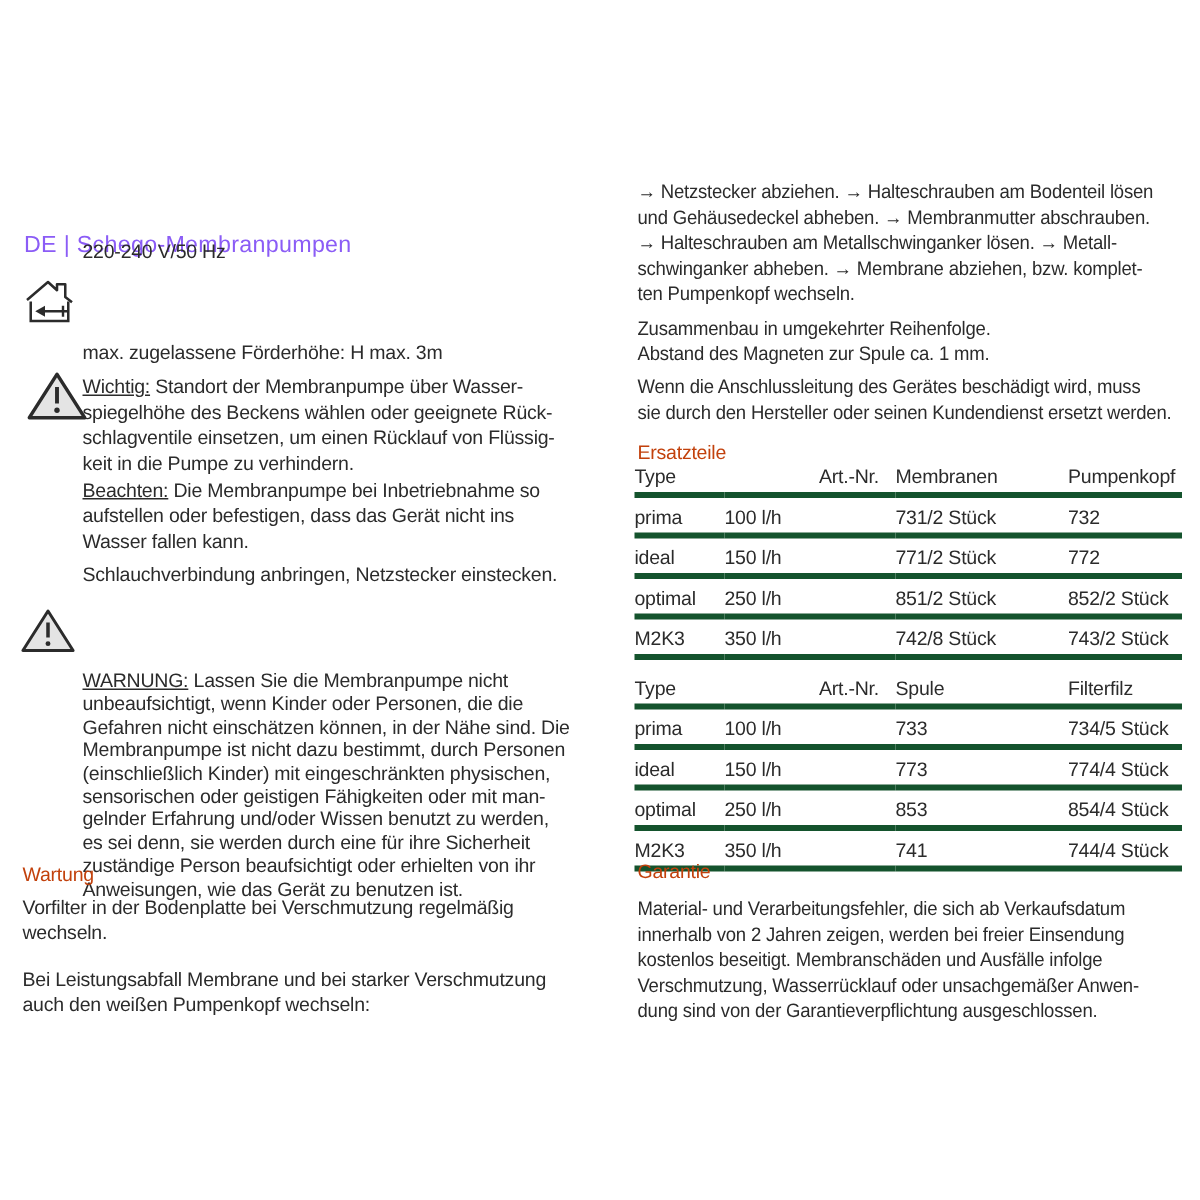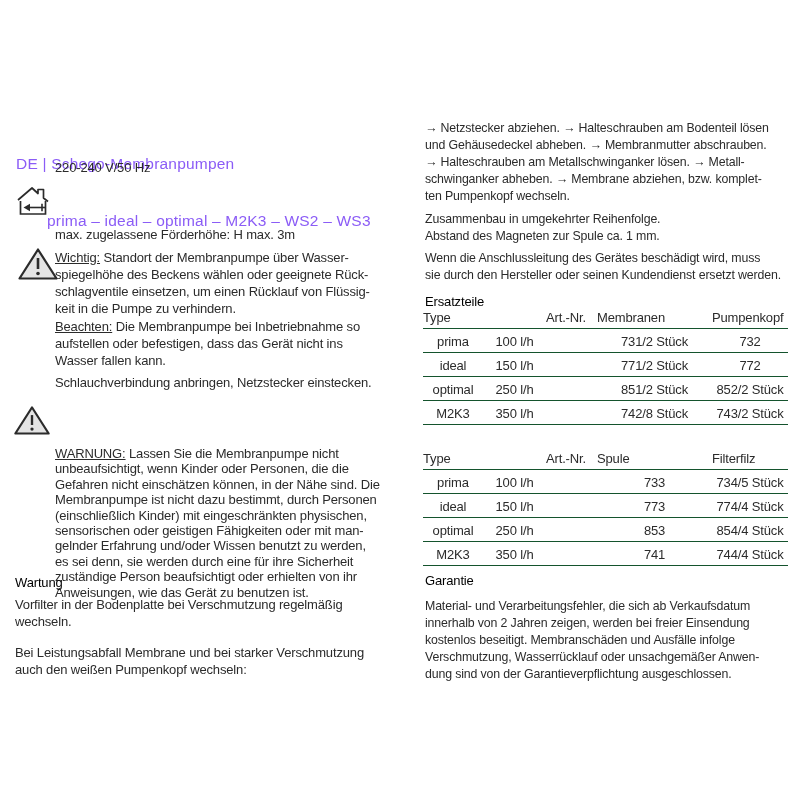--- a/index.html
+++ b/index.html
@@ -5,37 +5,36 @@
   html,body{margin:0;padding:0;background:#fff;}
   .page{position:relative;width:800px;height:800px;background:#ffffff;overflow:hidden;
         font-family:"Liberation Sans",sans-serif;color:#2b2b2b;}
   .t{position:absolute;white-space:pre;font-size:13px;line-height:17px;letter-spacing:-0.15px;}
   .cx{transform:scaleX(0.95);transform-origin:left top;}
   .lh15{line-height:15.4px;margin-top:40px;}
   .u{text-decoration:underline;text-align:center;}
   .brand{position:absolute;left:16px;top:116px;color:#8b5cf6;font-size:15.5px;line-height:19px;
          letter-spacing:0.2px;white-space:pre;}
   .brand-l2{margin-left:31px;}
-  .heading{font-size:13px;color:#000000;}
+  .heading{font-size:13px;color:#c2410c;}
   .icon{position:absolute;}
   table.parts{position:absolute;border-collapse:collapse;table-layout:fixed;width:365px;
         font-size:13px;letter-spacing:-0.15px;color:#2b2b2b;}
-  table.parts th,table.parts td{text-align:left;font-weight:normal;border-bottom:1px solid #14532d;
+  table.parts th,table.parts td{text-align:left;font-weight:normal;border-bottom:4px solid #14532d;
         padding:0 0 3px 0;vertical-align:bottom;white-space:nowrap;overflow:visible;margin-left:17px;}
   table.parts thead th{height:18px;}
-  table.parts td{height:20px;text-align:center;}
+  table.parts td{height:20px;}
 </style>
 </head>
 <body>
 
 <div class="page">
 
   <header class="brand">
     <div class="brand-l1">DE | Schego-Membranpumpen</div>
-    <div class="brand-l2">prima – ideal – optimal – M2K3 – WS2 – WS3</div>
   </header>
 
   <div class="t" style="left:55px;top:159px">220-240 V/50 Hz</div>
 
   <svg class="icon" style="left:15px;top:186px" width="36" height="30" viewBox="0 0 36 30">
     <path d="M3 14 L17 2 L23 7.5 L23 3.5 L28.5 3.5 L28.5 12 L33 15.5" fill="none" stroke="#2b2b2b" stroke-width="1.7" stroke-linejoin="round"></path>
     <path d="M5.5 15 L5.5 28 L30.5 28 L30.5 15" fill="none" stroke="#2b2b2b" stroke-width="1.7"></path>
     <line x1="30" y1="21.5" x2="12" y2="21.5" stroke="#2b2b2b" stroke-width="1.6"></line>
     <path d="M15 17.8 L8.5 21.5 L15 25.2 Z" fill="#2b2b2b"></path>
     <line x1="27" y1="17.8" x2="27" y2="25.2" stroke="#2b2b2b" stroke-width="1.6"></line>

